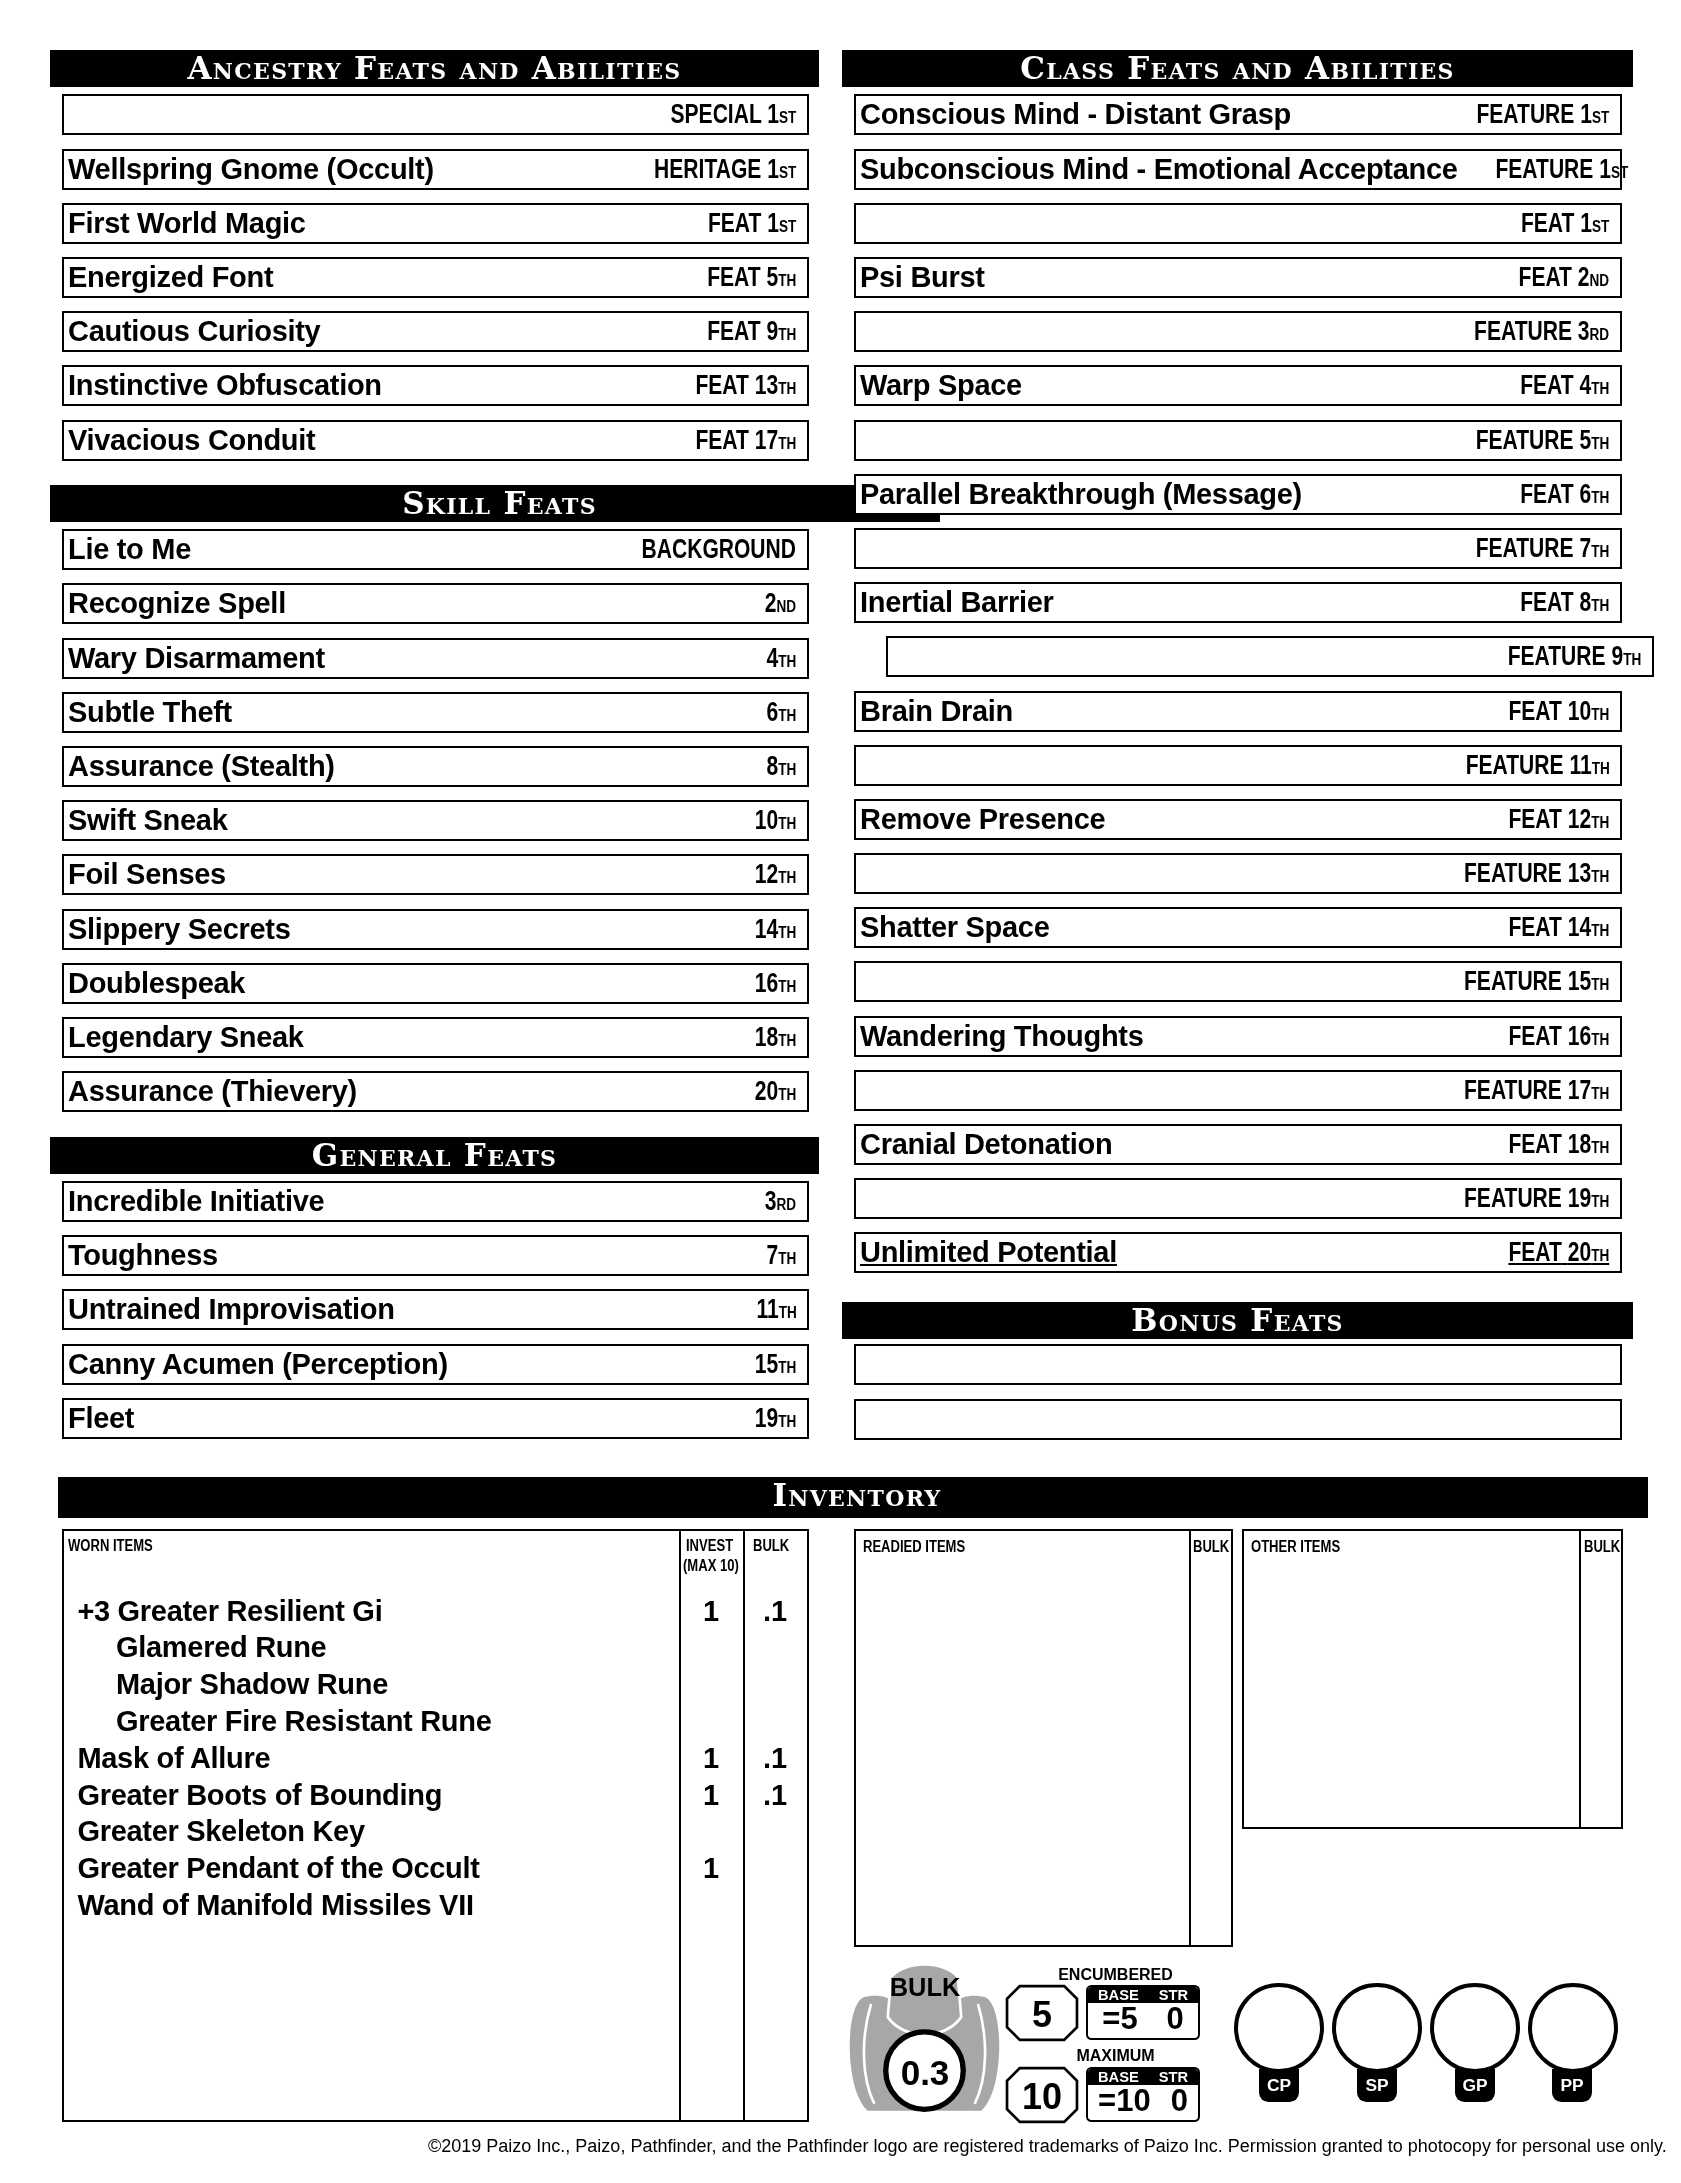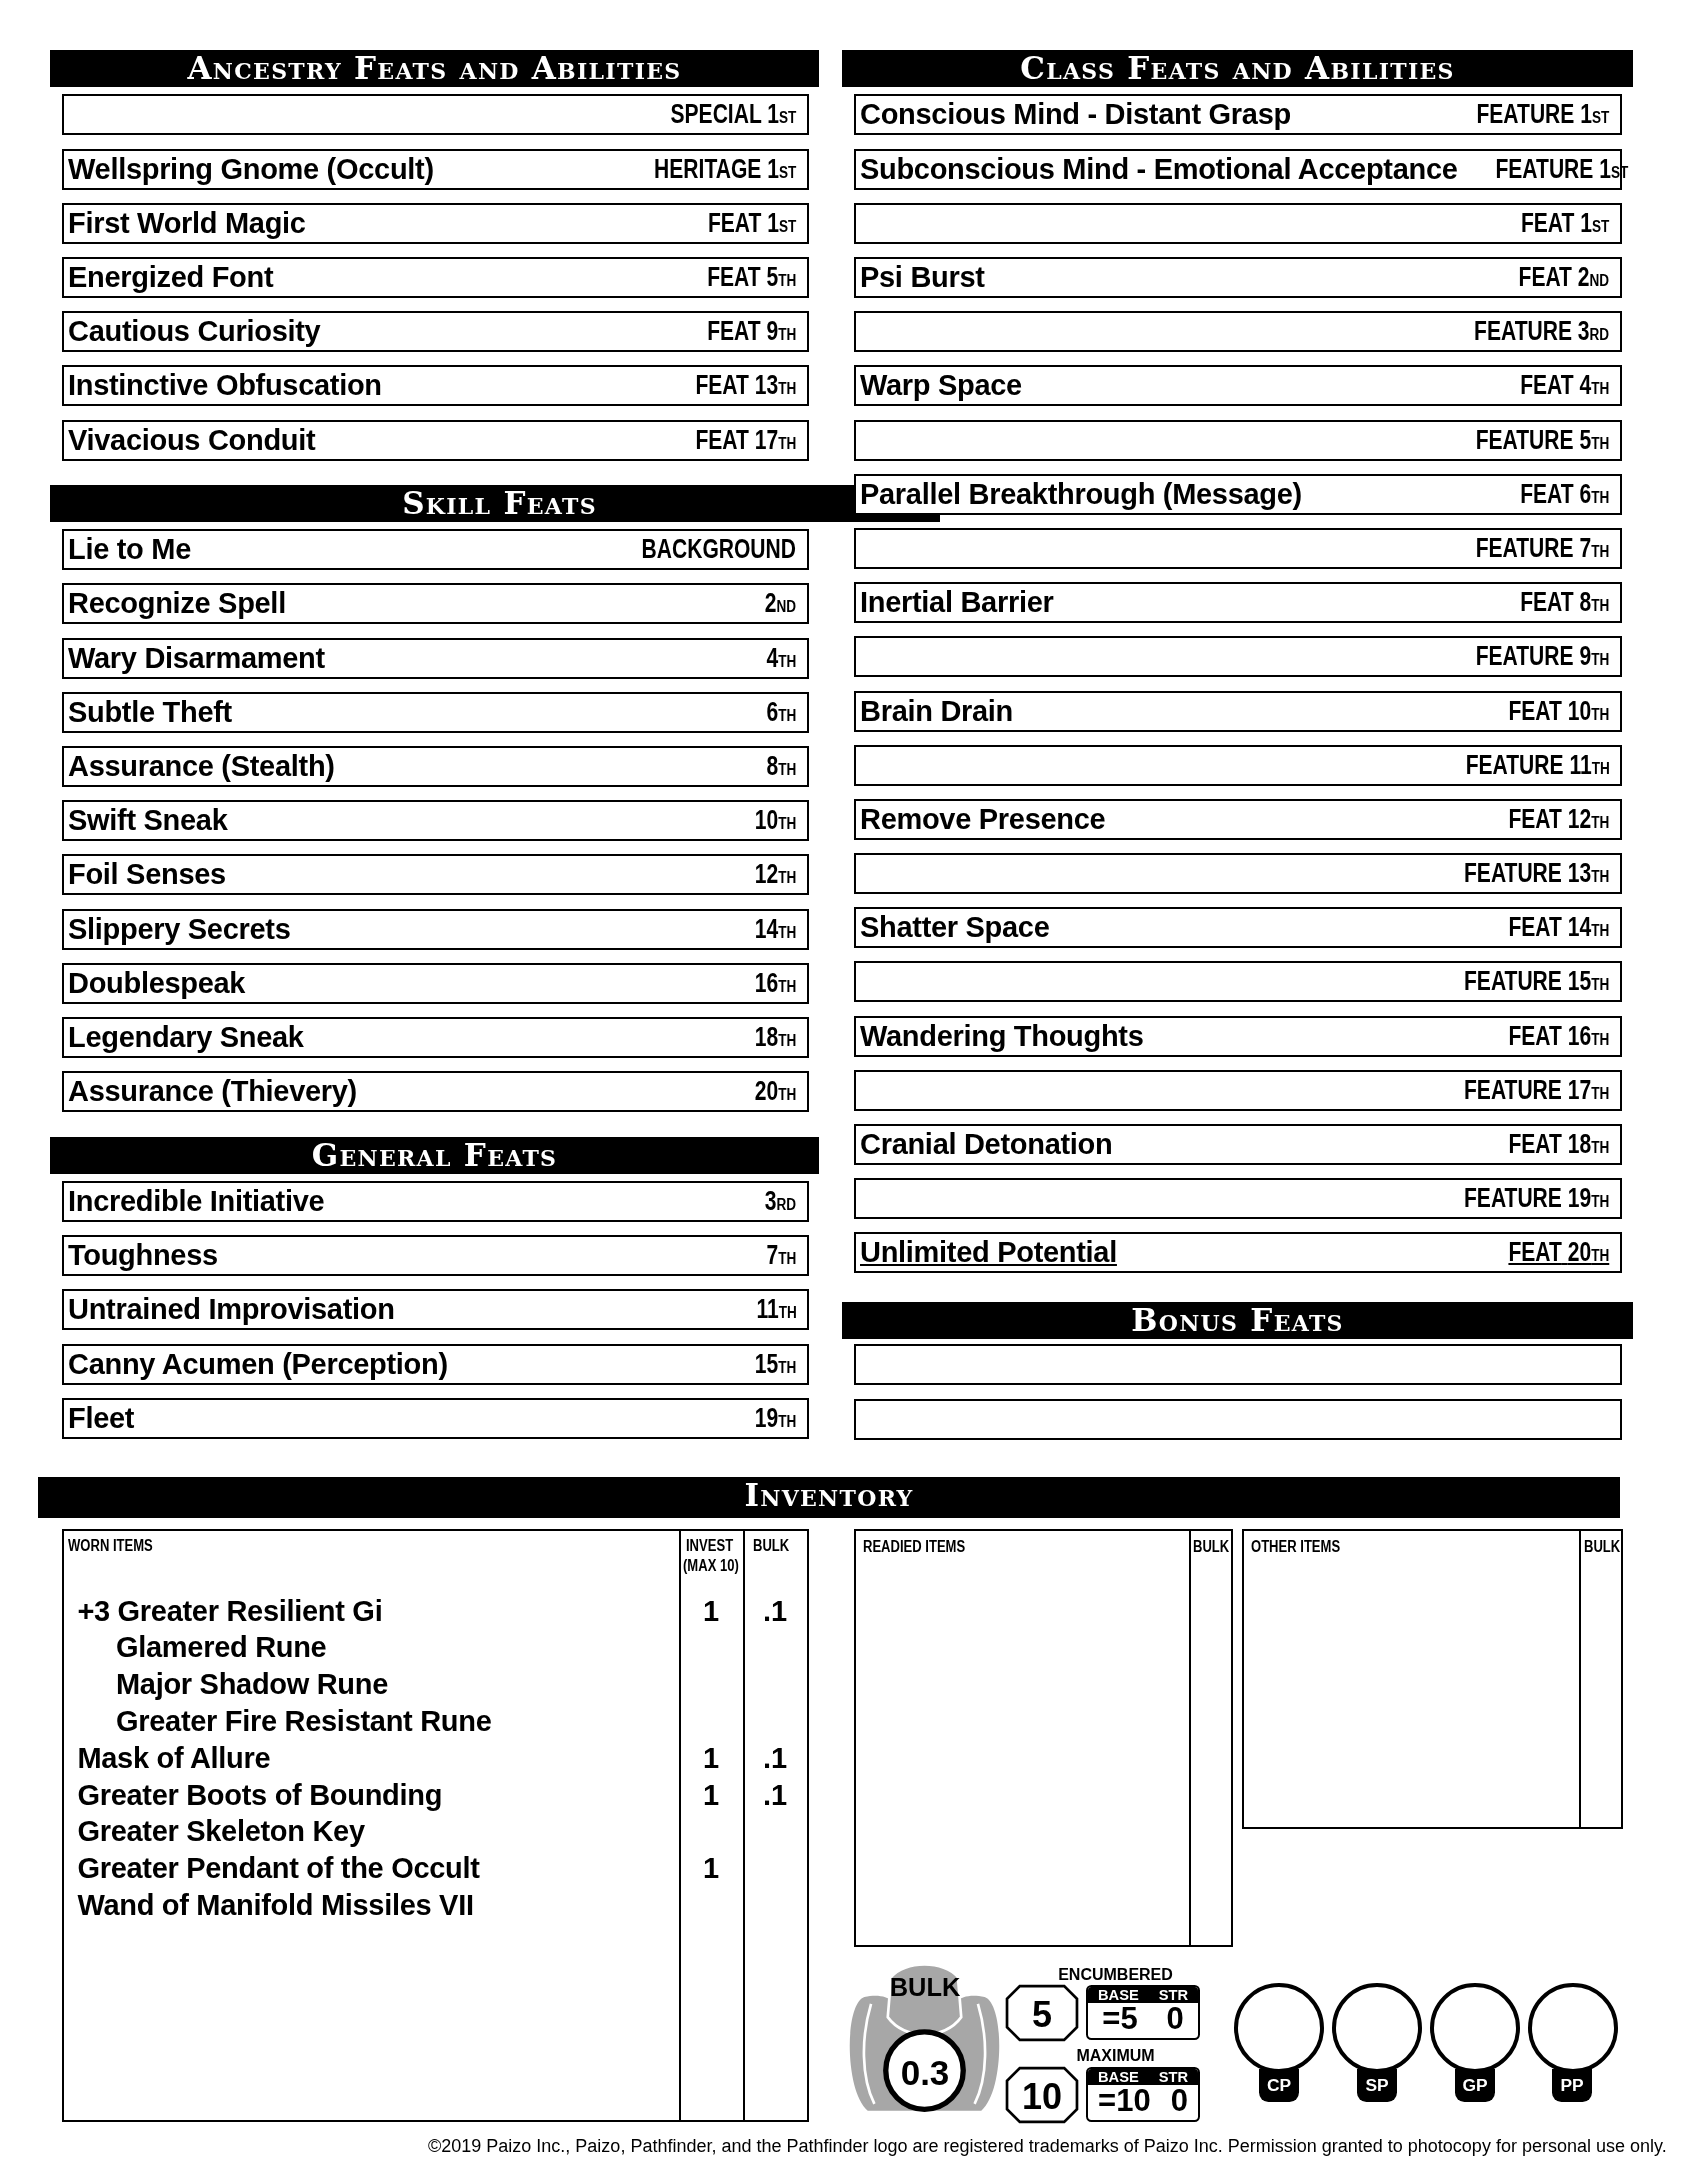--- a/index.html
+++ b/index.html
@@ -37,21 +37,21 @@
   </div>
 <div class="hdr" style="left:50px;top:485px;width:881px;padding-left:9px;">
     <span>Skill Feats</span>
   </div>
 <div class="hdr" style="left:50px;top:1137px;width:769px;">
     <span>General Feats</span>
   </div>
 <div class="hdr" style="left:842px;top:1302px;width:791px;">
     <span>Bonus Feats</span>
   </div>
-<div class="hdr" style="left:38px;top:1477px;width:1582px;height:41px;">
+<div class="hdr" style="left:58px;top:1477px;width:1582px;height:41px;padding-left:8px;">
     <span>Inventory</span>
   </div>
 
 <div id="ancestry-rows">
     <div class="row lcol" style="top: 94px;">
       <span class="name"></span>
       <span class="lvl"><span>SPECIAL</span> <span>1</span><span class="sfx">ST</span></span>
     </div>
     <div class="row lcol" style="top: 149px;">
       <span class="name">Wellspring Gnome (Occult)</span>
@@ -180,21 +180,21 @@
       <span class="lvl"><span>FEAT</span> <span>6</span><span class="sfx">TH</span></span>
     </div>
     <div class="row rcol" style="top: 528px;">
       <span class="name"></span>
       <span class="lvl"><span>FEATURE</span> <span>7</span><span class="sfx">TH</span></span>
     </div>
     <div class="row rcol" style="top: 582px;">
       <span class="name">Inertial Barrier</span>
       <span class="lvl"><span>FEAT</span> <span>8</span><span class="sfx">TH</span></span>
     </div>
-    <div class="row rcol" style="top: 636px;">
+    <div class="row rcol" style="top: 636px; margin-left: 32px;">
       <span class="name"></span>
       <span class="lvl"><span>FEATURE</span> <span>9</span><span class="sfx">TH</span></span>
     </div>
     <div class="row rcol" style="top: 691px;">
       <span class="name">Brain Drain</span>
       <span class="lvl"><span>FEAT</span> <span>10</span><span class="sfx">TH</span></span>
     </div>
     <div class="row rcol" style="top: 745px;">
       <span class="name"></span>
       <span class="lvl"><span>FEATURE</span> <span>11</span><span class="sfx">TH</span></span>

